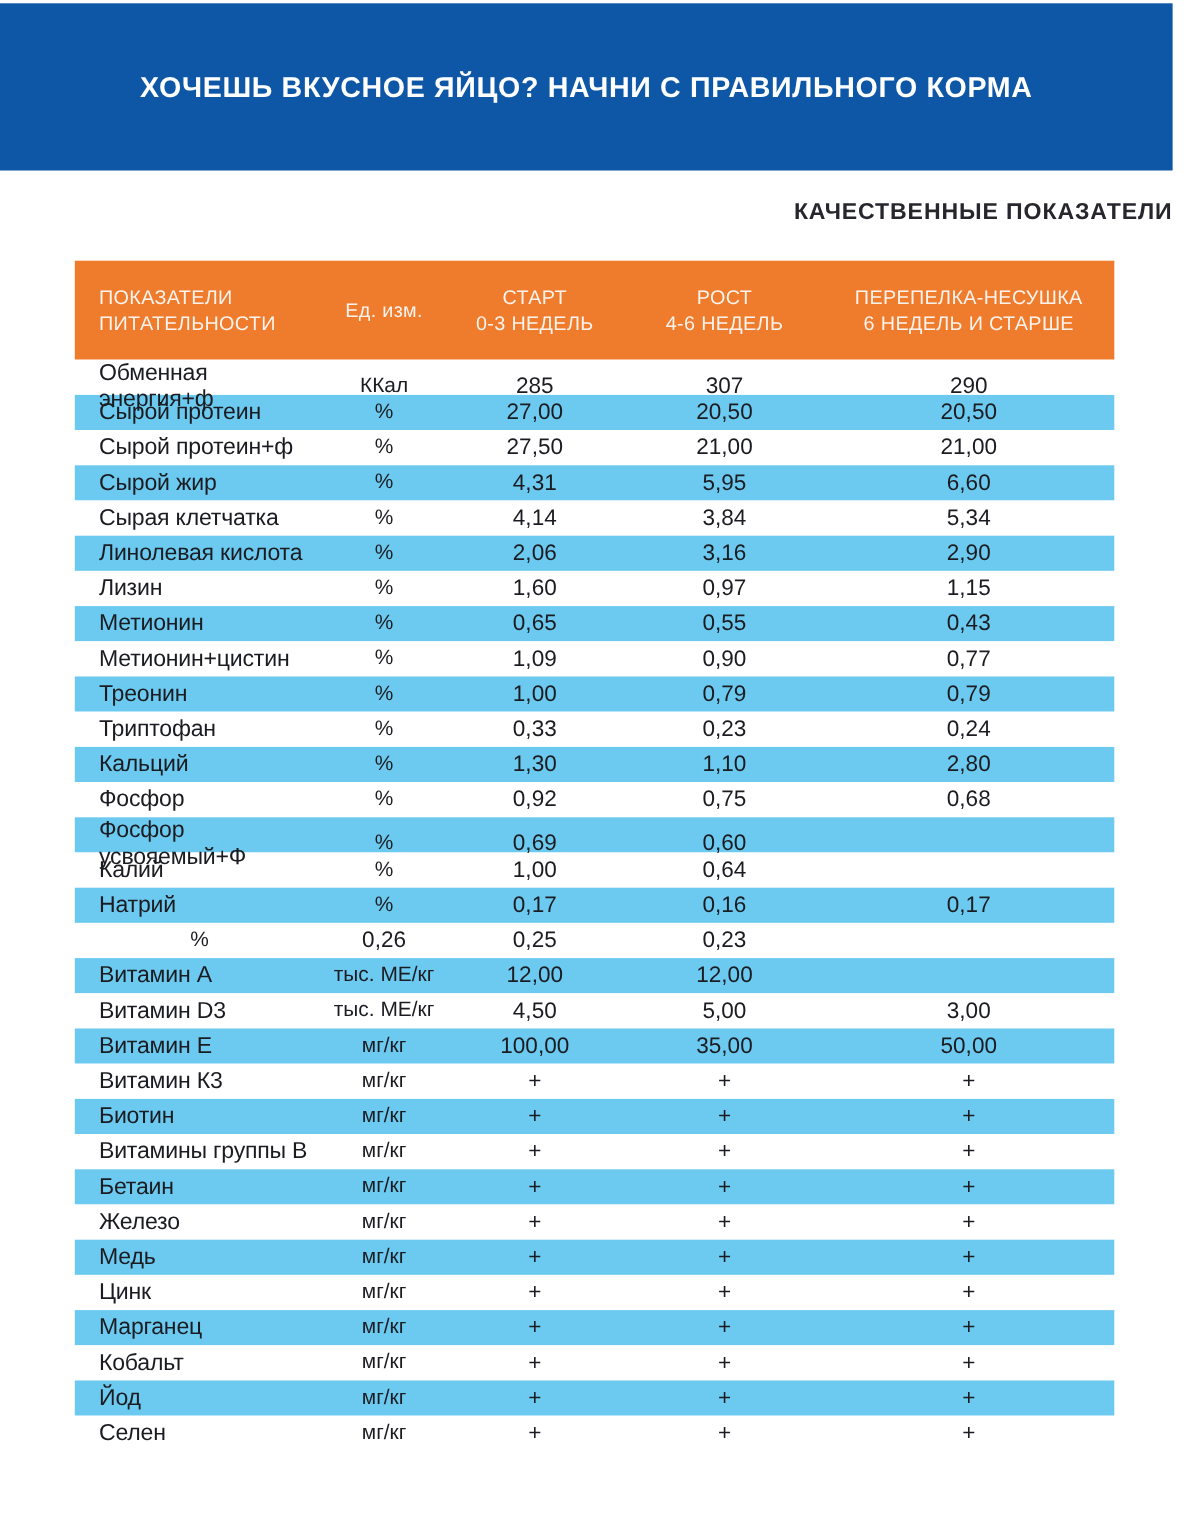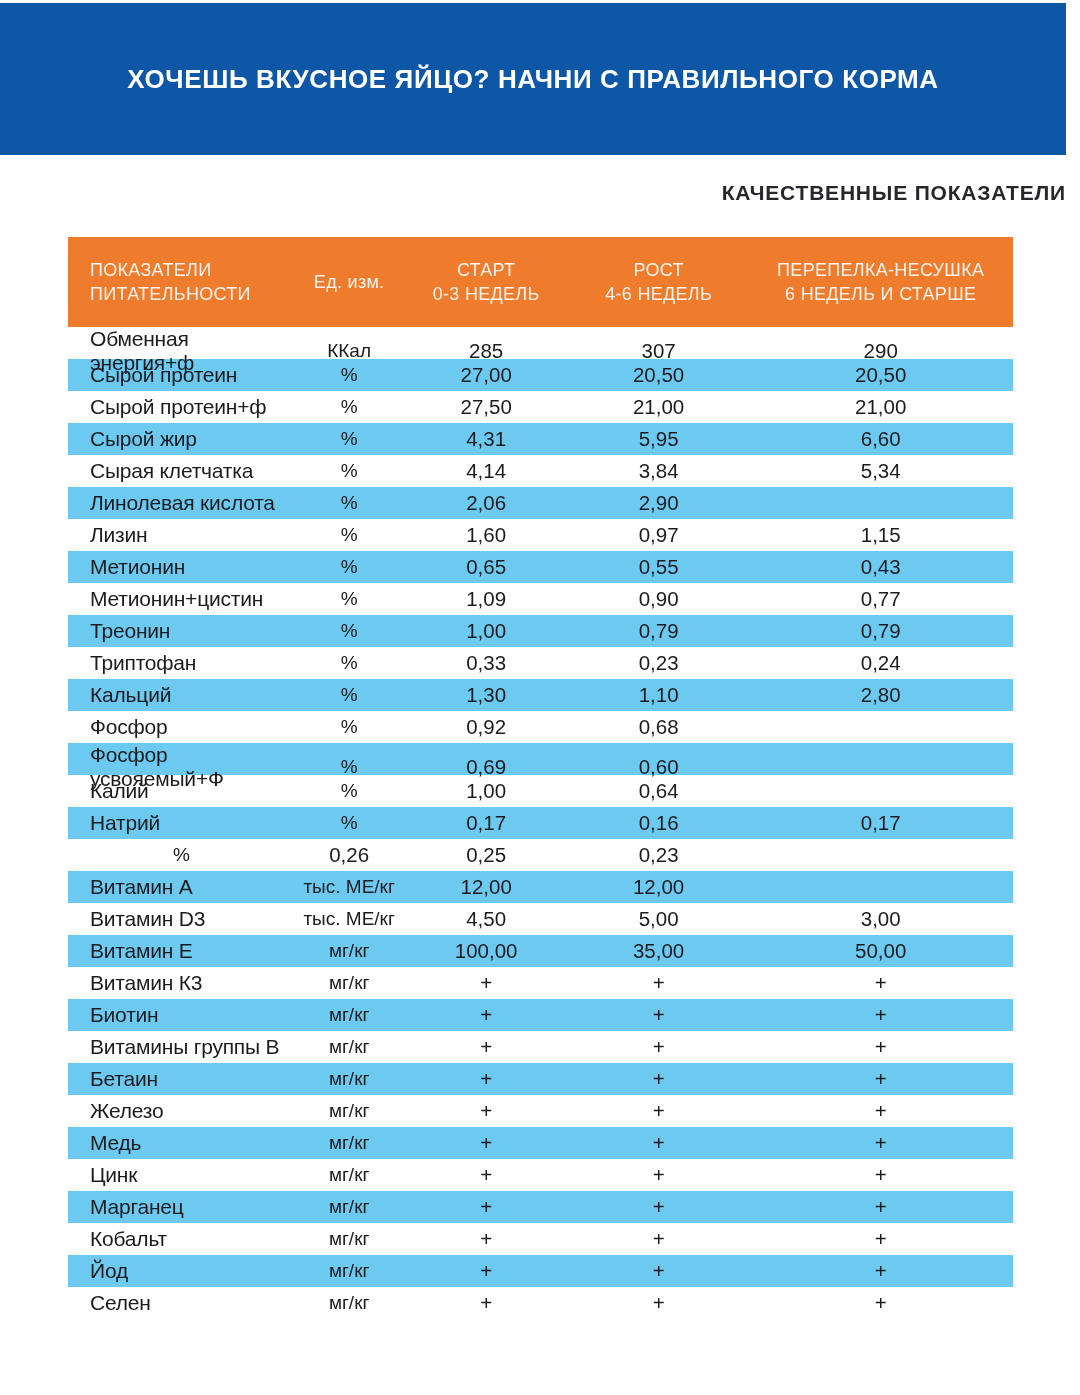--- a/index.html
+++ b/index.html
@@ -152,20 +152,21 @@
           <div class="td label-cell">Сырая клетчатка</div>
           <div class="td unit-cell">%</div>
           <div class="td val-cell">4,14</div>
           <div class="td val-cell">3,84</div>
           <div class="td val-cell">5,34</div>
         </div>
         <div class="tr alt">
           <div class="td label-cell">Линолевая кислота</div>
           <div class="td unit-cell">%</div>
           <div class="td val-cell">2,06</div>
+          <div class="td val-cell">3,16</div>
           <div class="td val-cell">2,90</div>
         </div>
         <div class="tr">
           <div class="td label-cell">Лизин</div>
           <div class="td unit-cell">%</div>
           <div class="td val-cell">1,60</div>
           <div class="td val-cell">0,97</div>
           <div class="td val-cell">1,15</div>
         </div>
         <div class="tr alt">
@@ -200,20 +201,21 @@
           <div class="td label-cell">Кальций</div>
           <div class="td unit-cell">%</div>
           <div class="td val-cell">1,30</div>
           <div class="td val-cell">1,10</div>
           <div class="td val-cell">2,80</div>
         </div>
         <div class="tr">
           <div class="td label-cell">Фосфор</div>
           <div class="td unit-cell">%</div>
           <div class="td val-cell">0,92</div>
+          <div class="td val-cell">0,75</div>
           <div class="td val-cell">0,68</div>
         </div>
         <div class="tr alt">
           <div class="td label-cell">Фосфор усвояемый+Ф</div>
           <div class="td unit-cell">%</div>
           <div class="td val-cell">0,69</div>
           <div class="td val-cell">0,60</div>
         </div>
         <div class="tr">
           <div class="td label-cell">Калий</div>

